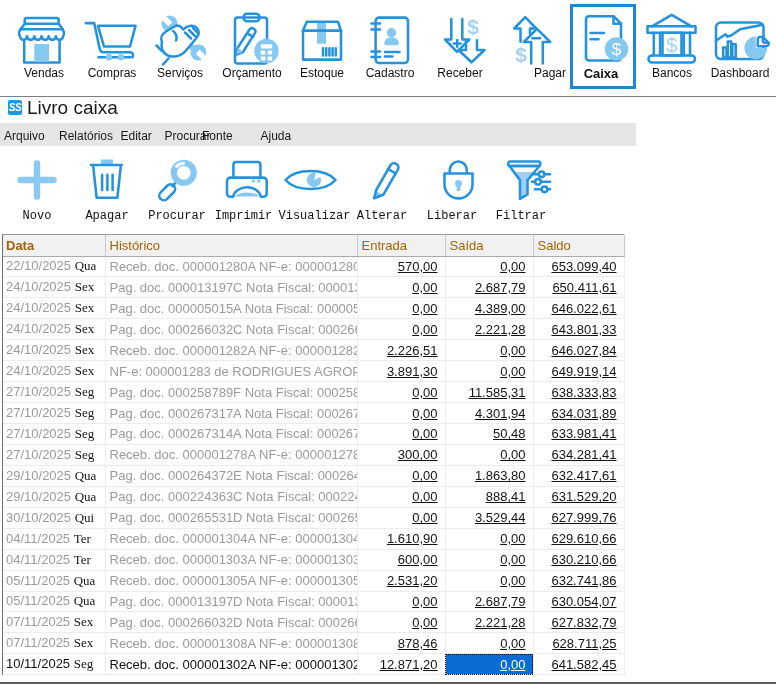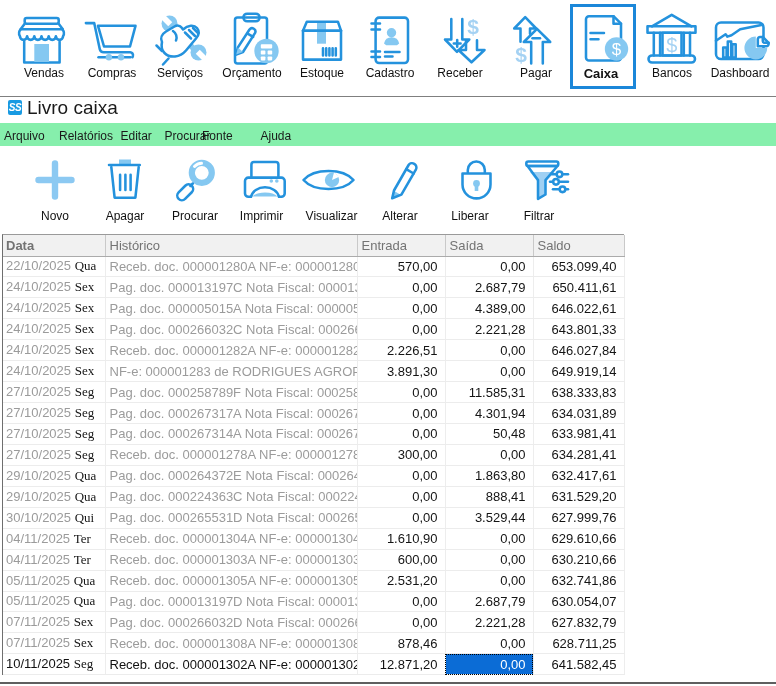--- a/index.html
+++ b/index.html
@@ -12,35 +12,35 @@
 .t1lbl { position:absolute; top:66px; width:70px; text-align:center; font-size:12px; color:#111; }
 #caixabox { position:absolute; left:570px; top:4px; width:66px; height:85px; border:3px solid #1b87d9; }
 .t1lbl.b { font-weight:bold; font-size:13px; }
 
 
 #titlebar { position:absolute; left:0; top:98px; width:647px; height:24px; background:#fff; }
 #appicon { position:absolute; left:8px; top:2px; width:14px; height:15px; background:#189ae2; border-radius:2px; color:#fff; font-style:italic; font-weight:bold; font-size:10px; text-align:center; line-height:15px; letter-spacing:-0.5px; }
 #apptitle { position:absolute; left:27px; top:0px; font-size:19px; color:#1a1a1a; line-height:20px; }
 
 
-#menubar { position:absolute; left:0; top:123px; width:776px; height:23px; background:#86efac; font-size:12px; color:#1a1a1a; }
+#menubar { position:absolute; left:0; top:123px; width:636px; height:23px; background:#e5e5e5; font-size:12px; color:#1a1a1a; }
 #menubar span { position:absolute; top:6px; }
 
 
-#tb2 { position:absolute; left:18px; top:146px; width:616px; height:88px; background:#fff; }
+#tb2 { position:absolute; left:0; top:146px; width:616px; height:88px; background:#fff;font-family:Liberation Mono, monospace; }
 #tb2svg { position:absolute; left:0; top:6px; }
 .t2lbl { position:absolute; top:63px; width:70px; text-align:center; font-size:12px; color:#111; }
 
 
 #tbl { position:absolute; left:2px; top:234px; width:622px; border-left:1px solid #6e6e6e; border-top:1px solid #9a9a9a; }
 table { border-collapse:collapse; table-layout:fixed; width:621px; font-size:13px; }
-th { background:#f1f1f1; font-weight:normal; text-align:left; height:21px; padding:0 0 0 4px; border-right:1px solid #c9c9c9; border-bottom:1px solid #ababab; color:#737373; }
+th { background:#f1f1f1; font-weight:normal; text-align:left; height:21px; padding:0 0 0 4px; border-right:1px solid #c9c9c9; border-bottom:1px solid #ababab; color:#a16207; }
 th.b { font-weight:bold; }
 td { height:20.95px; padding:0 0 0 4px; border-right:1px solid #ededed; border-bottom:1px solid #ececec; overflow:hidden; white-space:nowrap; color:#9b9b9b; }
-td.num { text-align:right; padding:0 7px 0 0; color:#141414; }
+td.num { text-align:right; padding:0 7px 0 0; color:#141414;text-decoration:underline; }
 td:first-child, th:first-child { padding-left:3px; }
 td .day { color:#141414;font-family:Liberation Serif, serif; }
 tr.sel td { color:#111; }
 tr.sel td .day { color:#111; }
 td.selcell { background:#0b6cd6; color:#fff !important; outline:1px dotted #000; outline-offset:-1px; }
 
 
 #bottomline { position:absolute; left:0; top:682px; width:776px; height:2px; background:#5f5f5f; }
 
 .st { stroke:#2492dd; stroke-width:2.55; fill:none; stroke-linecap:round; stroke-linejoin:round; }
@@ -156,21 +156,21 @@
     <path class="st" stroke-width="1.8" d="M762.8 37 V41 A1.8 1.8 0 0 0 764.6 42.8 H768.6"></path>
   </g>
 </svg>
 <div class="t1lbl" style="left:9px">Vendas</div>
 <div class="t1lbl" style="left:77px">Compras</div>
 <div class="t1lbl" style="left:145px">Serviços</div>
 <div class="t1lbl" style="left:217px">Orçamento</div>
 <div class="t1lbl" style="left:287px">Estoque</div>
 <div class="t1lbl" style="left:355px">Cadastro</div>
 <div class="t1lbl" style="left:425px">Receber</div>
-<div class="t1lbl" style="left:501px">Pagar</div>
+<div class="t1lbl" style="left:515px">Pagar</div>
 <div class="t1lbl b" style="left:566px">Caixa</div>
 <div class="t1lbl" style="left:637px">Bancos</div>
 <div class="t1lbl" style="left:705px">Dashboard</div>
 </div>
 
 <div id="titlebar">
   <div id="appicon">SS</div>
   <div id="apptitle">Livro caixa</div>
 </div>
 

